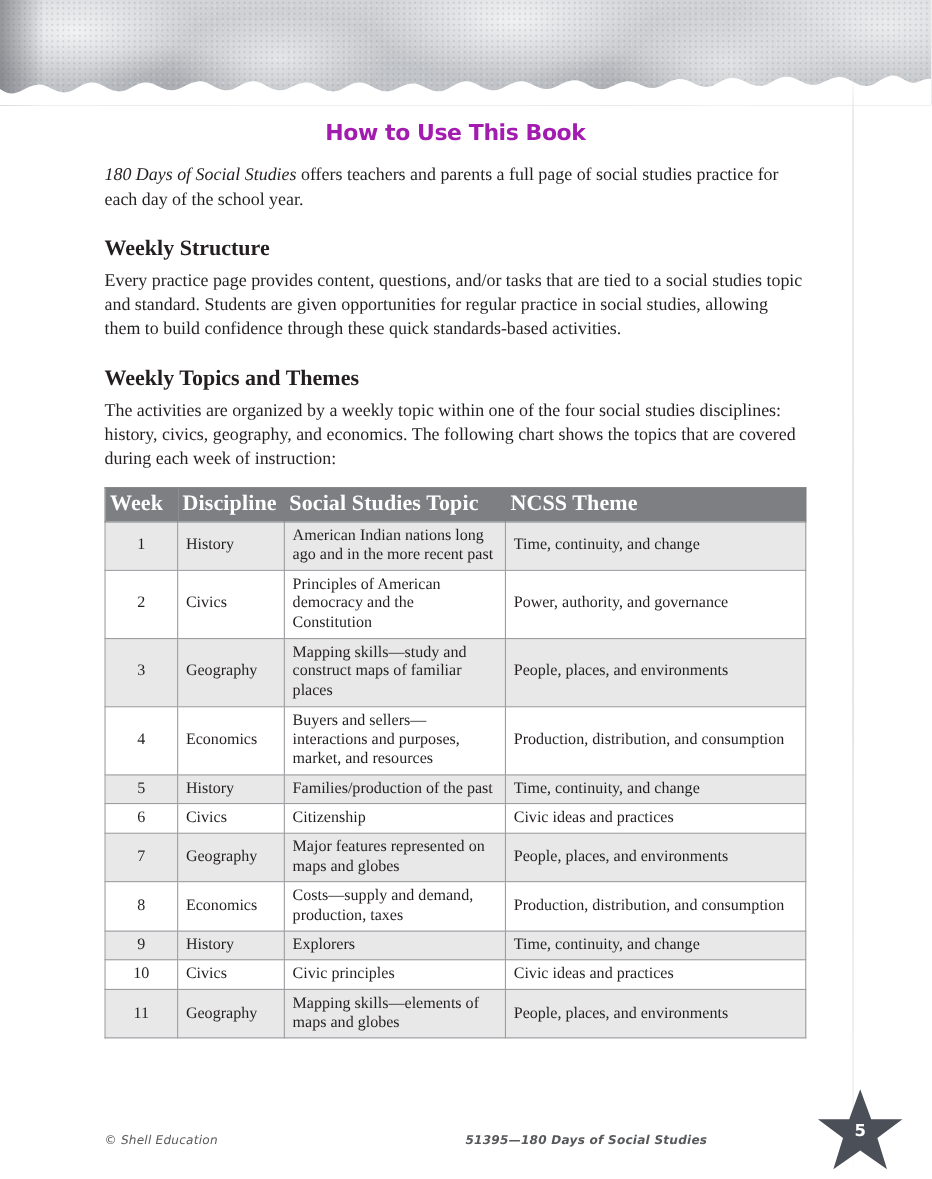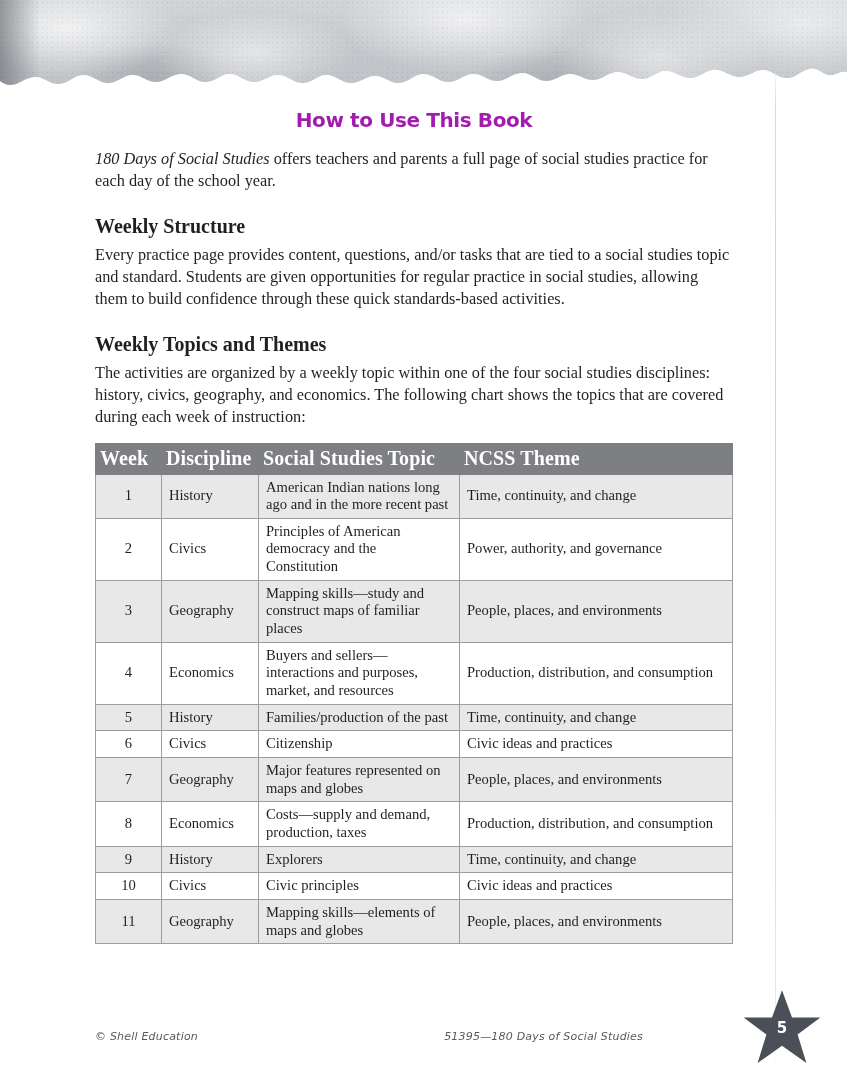--- a/index.html
+++ b/index.html
@@ -157,21 +157,21 @@
     display: flex;
     justify-content: space-between;
     align-items: baseline;
     font-family: "DejaVu Sans", "Liberation Sans", sans-serif;
     font-size: 11px;
     font-style: italic;
     color: #58595b;
     letter-spacing: .2px;
   }
   .footer-left  { white-space: nowrap; }
-  .footer-right { white-space: nowrap; }
+  .footer-right { white-space: nowrap; font-weight: bold; }
 
   
   .star-badge {
     position: absolute;
     left: 742px;
     top: 988px;
     width: 80px;
     height: 78px;
   }
   .star-badge svg { display: block; width: 80px; height: 78px; }

